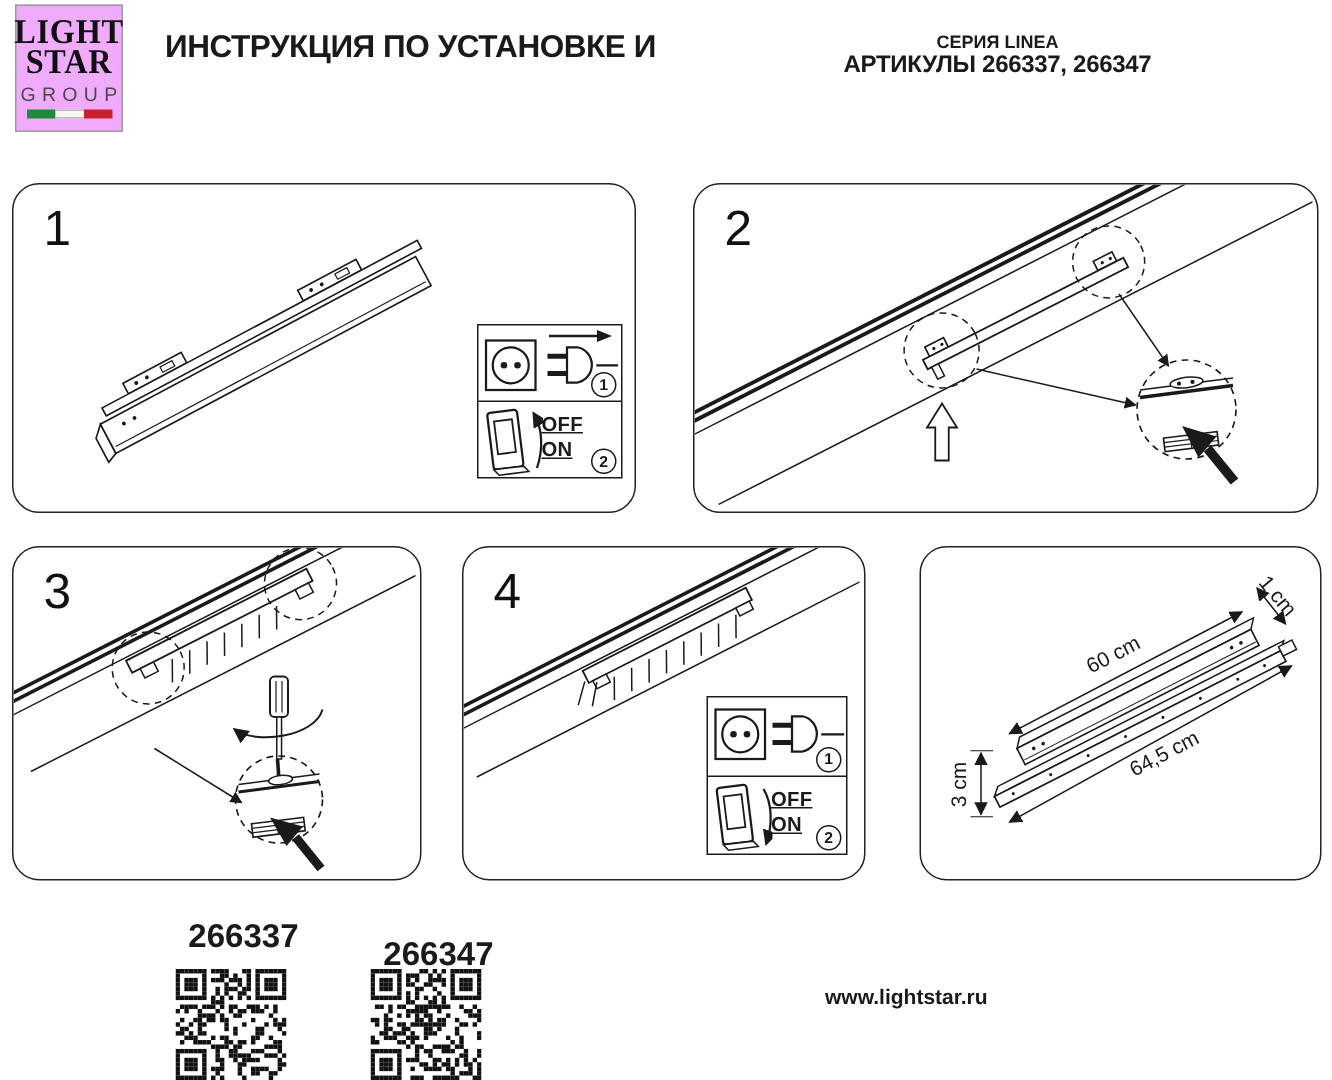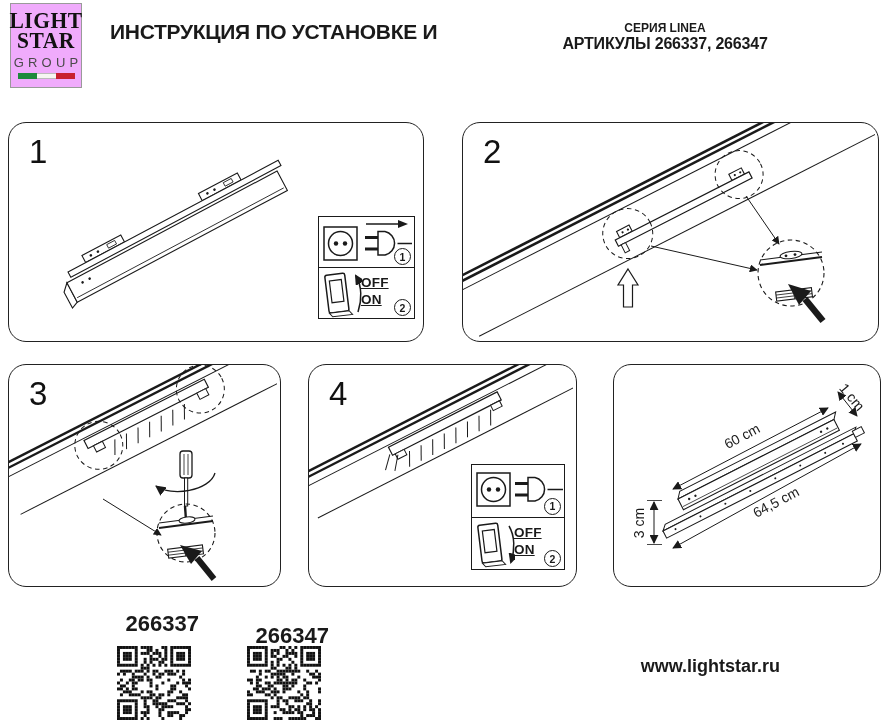--- a/index.html
+++ b/index.html
@@ -37,21 +37,21 @@
   .inset .cell{position:relative;flex:1;}
   .inset .cell.top{border-bottom:1.6px solid #1a1a1a;}
   .circ{position:absolute;right:3px;bottom:2px;width:15px;height:15px;border:1.4px solid #1a1a1a;border-radius:50%;
         display:flex;align-items:center;justify-content:center;font-size:10.5px;font-weight:700;background:#fff;}
   .onoff{position:absolute;left:42px;top:6px;font-weight:800;font-size:13.5px;line-height:17px;letter-spacing:.2px;text-decoration:underline;}
   
   .dim{position:absolute;font-size:14px;white-space:nowrap;transform-origin:center;}
   
   .qr-label{position:absolute;width:90px;text-align:right;font-weight:700;font-size:22px;}
   .qr{position:absolute;fill:#111;}
-  .website{position:absolute;left:550px;top:656px;width:230px;text-align:right;font-weight:700;font-size:18px;}
+  .website{position:absolute;left:550px;top:656px;width:230px;text-align:left;font-weight:700;font-size:14px;}
 </style>
 </head>
 <body>
 
 <div class="page">
 
   <div class="logo-box">
     <div class="logo-word">LIGHT</div>
     <div class="logo-word">STAR</div>
     <div class="logo-group">GROUP</div>

